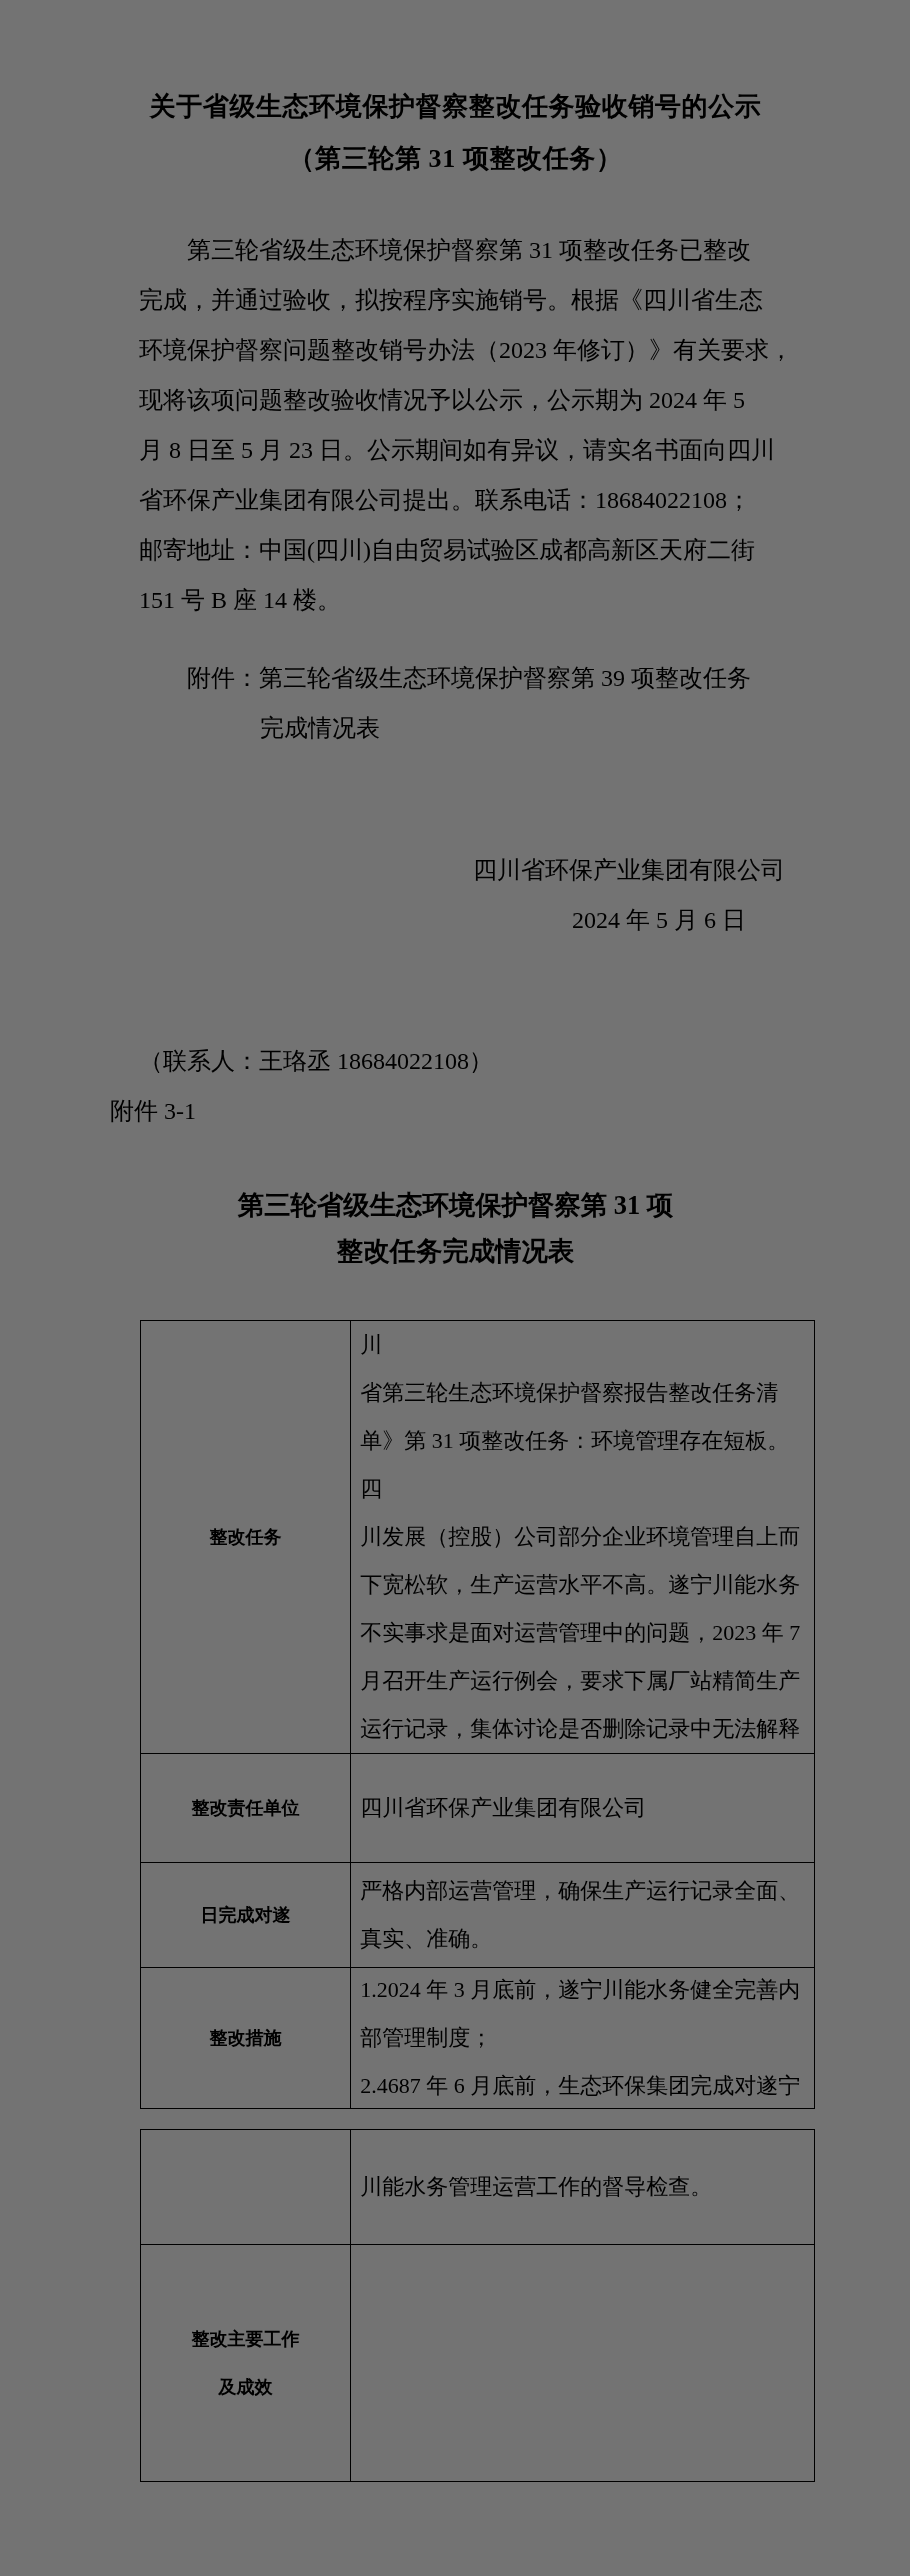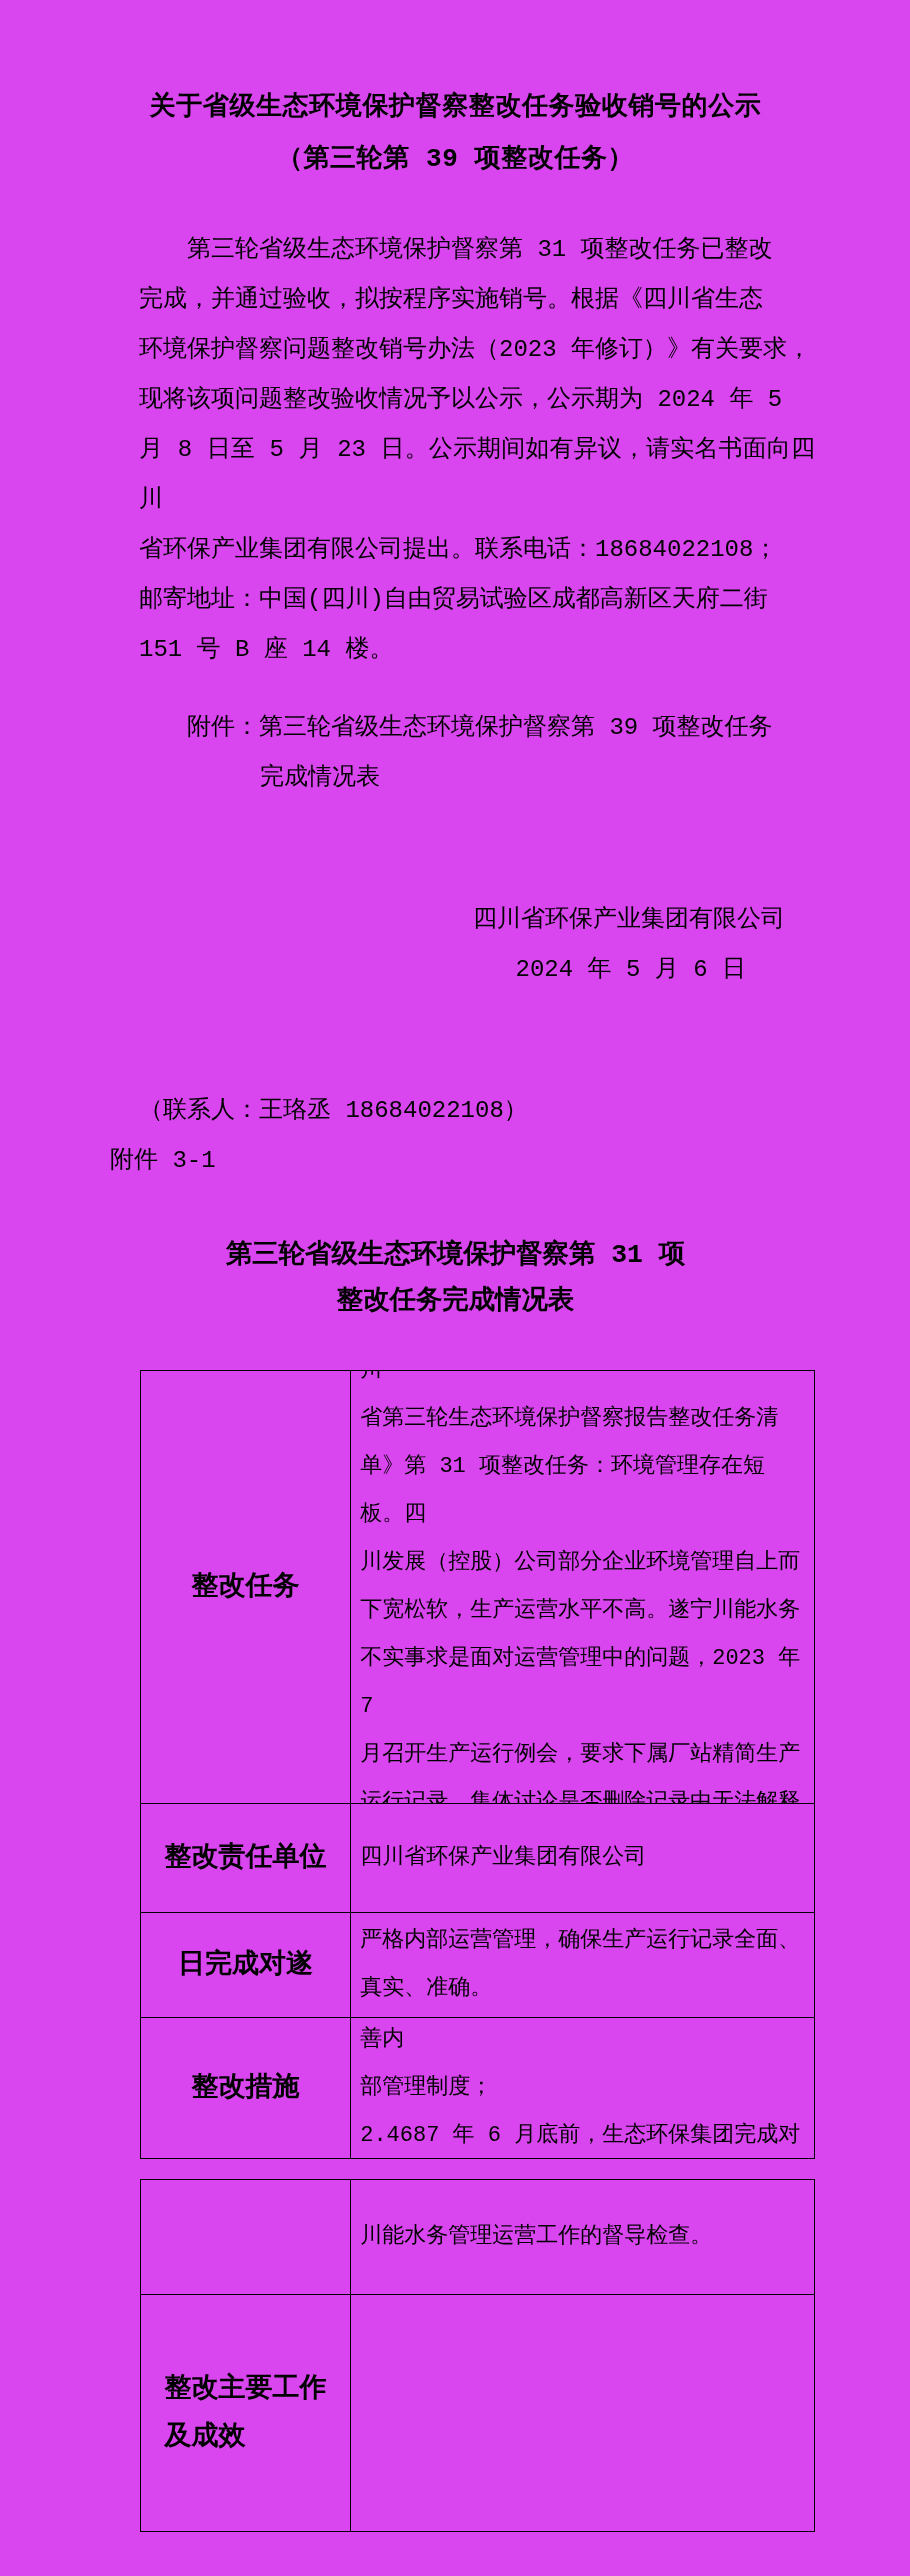--- a/index.html
+++ b/index.html
@@ -1,23 +1,23 @@
 <!DOCTYPE html>
 <html style="font-size:9.2px"><head>
 <meta charset="utf-8">
 <style>
   * { margin: 0; padding: 0; box-sizing: border-box; }
   html, body { background: #ffffff; }
   .page {
     position: relative;
     width: 911px;
     height: 2576px;
-    background: #d946ef;
+    background: #737373;
     color: #000000;
-    font-family: Liberation Mono, monospace;
+    font-family: Liberation Serif, serif;
     overflow: hidden;
   }
   .doc-title {
     padding-top: 81px;
     text-align: center;
     font-weight: bold;
     font-size: 26px;
     line-height: 52px;
     letter-spacing: 0.6px;
   }
@@ -73,23 +73,23 @@
   .tbl-2 { margin-top: 19.5px; }
   .trow { display: flex; overflow: hidden; }
   .trow + .trow { border-top: 1.1px solid #000; }
   .tlabel {
     width: 210px;
     flex-shrink: 0;
     border-right: 1.1px solid #000;
     display: flex;
     align-items: center;
     justify-content: center;
-    text-align: left;
+    text-align: center;
     font-weight: bold;
-    font-size: 27px;
+    font-size: 18px;
     line-height: 48px;
     white-space: pre-line;
   }
   .tcontent {
     flex: 1;
     display: flex;
     align-items: center;
     padding: 0 9.2px;
     font-size: 22px;
     line-height: 48px;
@@ -103,21 +103,21 @@
   .r4 { height: 114px; }
   .r5 { height: 237px; }
 </style>
 </head>
 <body>
 
 <div class="page">
 
   <div class="doc-title">
     <div>关于省级生态环境保护督察整改任务验收销号的公示</div>
-    <div>（第三轮第 39 项整改任务）</div>
+    <div>（第三轮第 31 项整改任务）</div>
   </div>
 
   <div class="body-para">第三轮省级生态环境保护督察第 31 项整改任务已整改
 完成，并通过验收，拟按程序实施销号。根据《四川省生态
 环境保护督察问题整改销号办法（2023 年修订）》有关要求，
 现将该项问题整改验收情况予以公示，公示期为 2024 年 5
 月 8 日至 5 月 23 日。公示期间如有异议，请实名书面向四川
 省环保产业集团有限公司提出。联系电话：18684022108；
 邮寄地址：中国(四川)自由贸易试验区成都高新区天府二街
 151 号 B 座 14 楼。</div>

